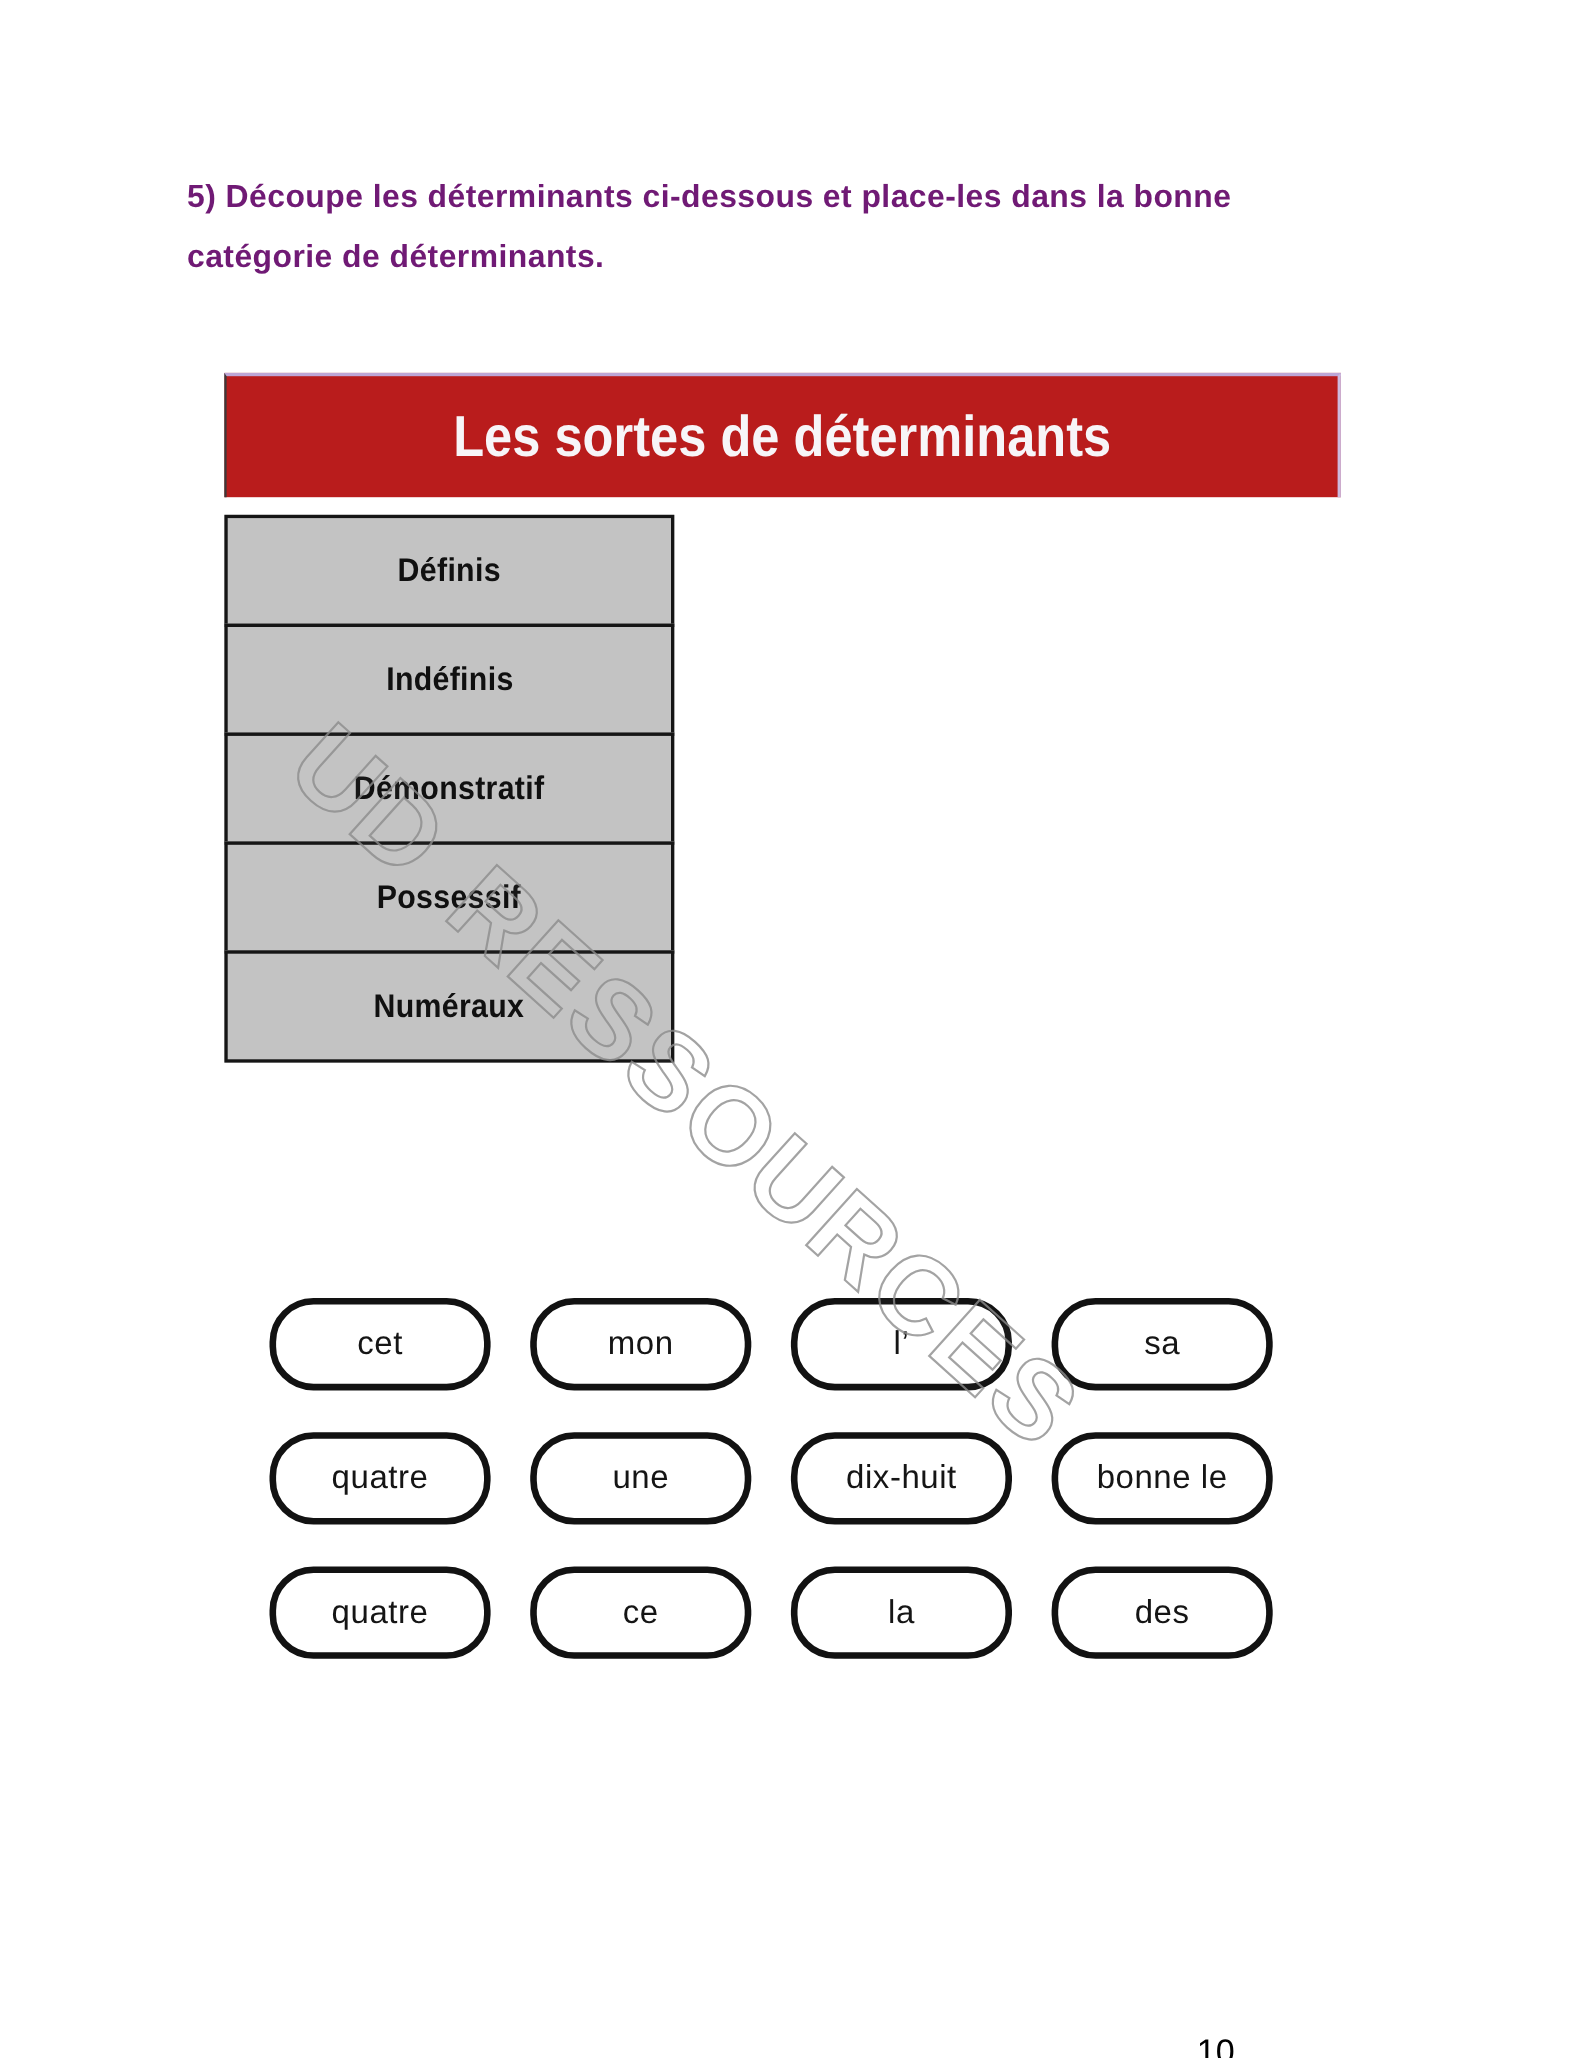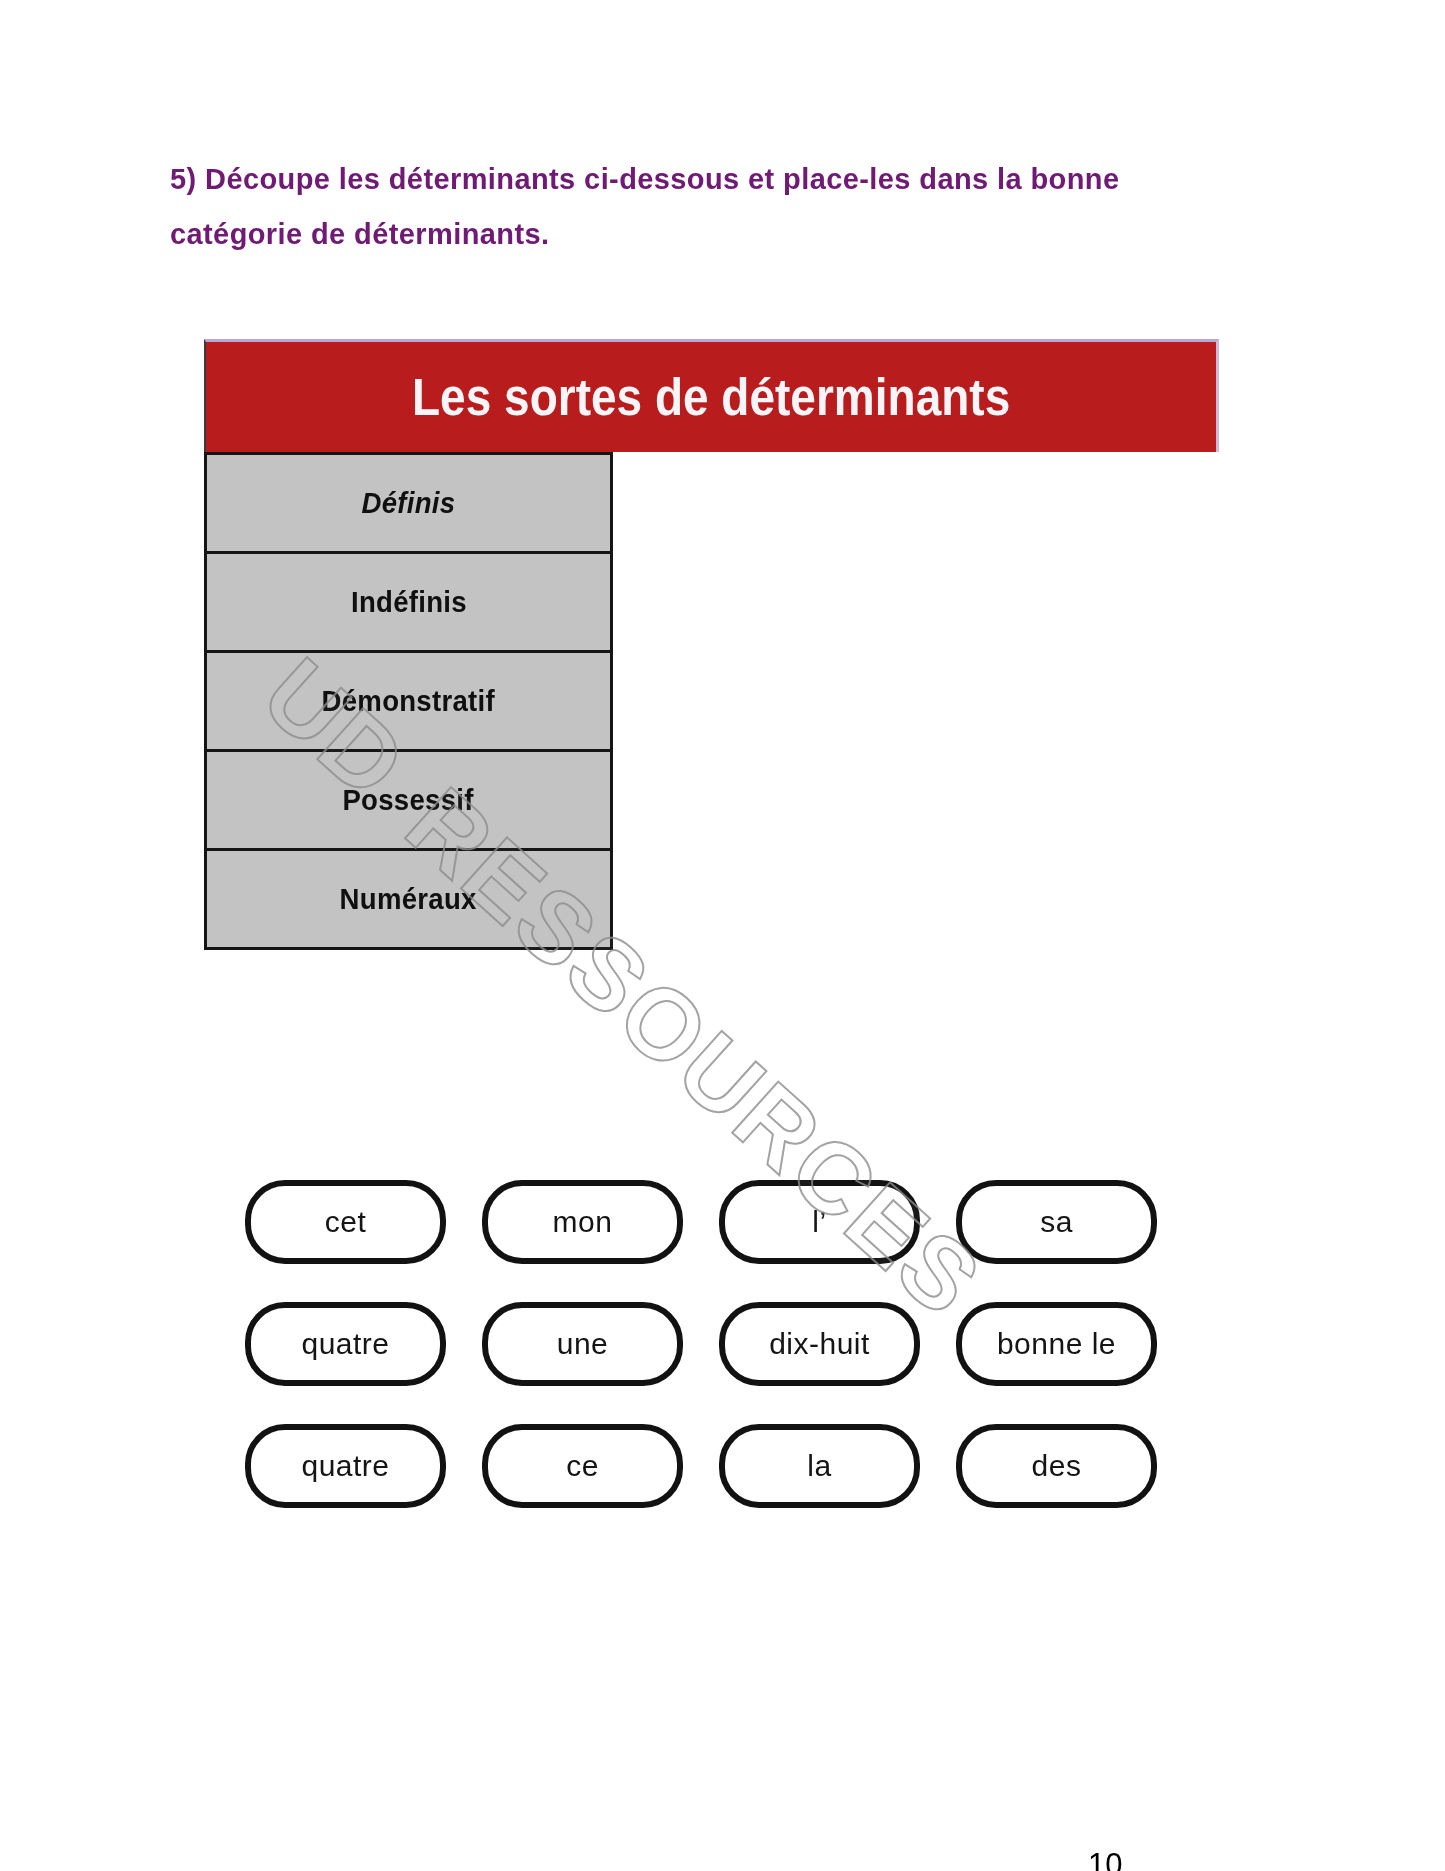--- a/index.html
+++ b/index.html
@@ -35,21 +35,21 @@
   .cat-col{
     position:absolute;left:204px;top:452px;width:409px;
     box-sizing:border-box;
   }
   .cat-row{
     box-sizing:border-box;
     width:409px;height:102px;margin-top:-3px;
     background:#c3c3c3;border:3px solid #151515;
     display:flex;align-items:center;justify-content:center;
   }
-  .cat-row:first-child{margin-top:0;font-style:italic;}
+  .cat-row:first-child{margin-top:16px;}
   .cat-label{
     font-size:29px;font-weight:700;color:#101010;letter-spacing:.3px;
     transform:scale(.95,1.03);
   }
 
   
   .watermark{
     position:absolute;left:318px;top:636px;z-index:30;
     transform:rotate(42deg);transform-origin:left top;
     font-size:100px;font-weight:700;letter-spacing:3px;word-spacing:12px;

